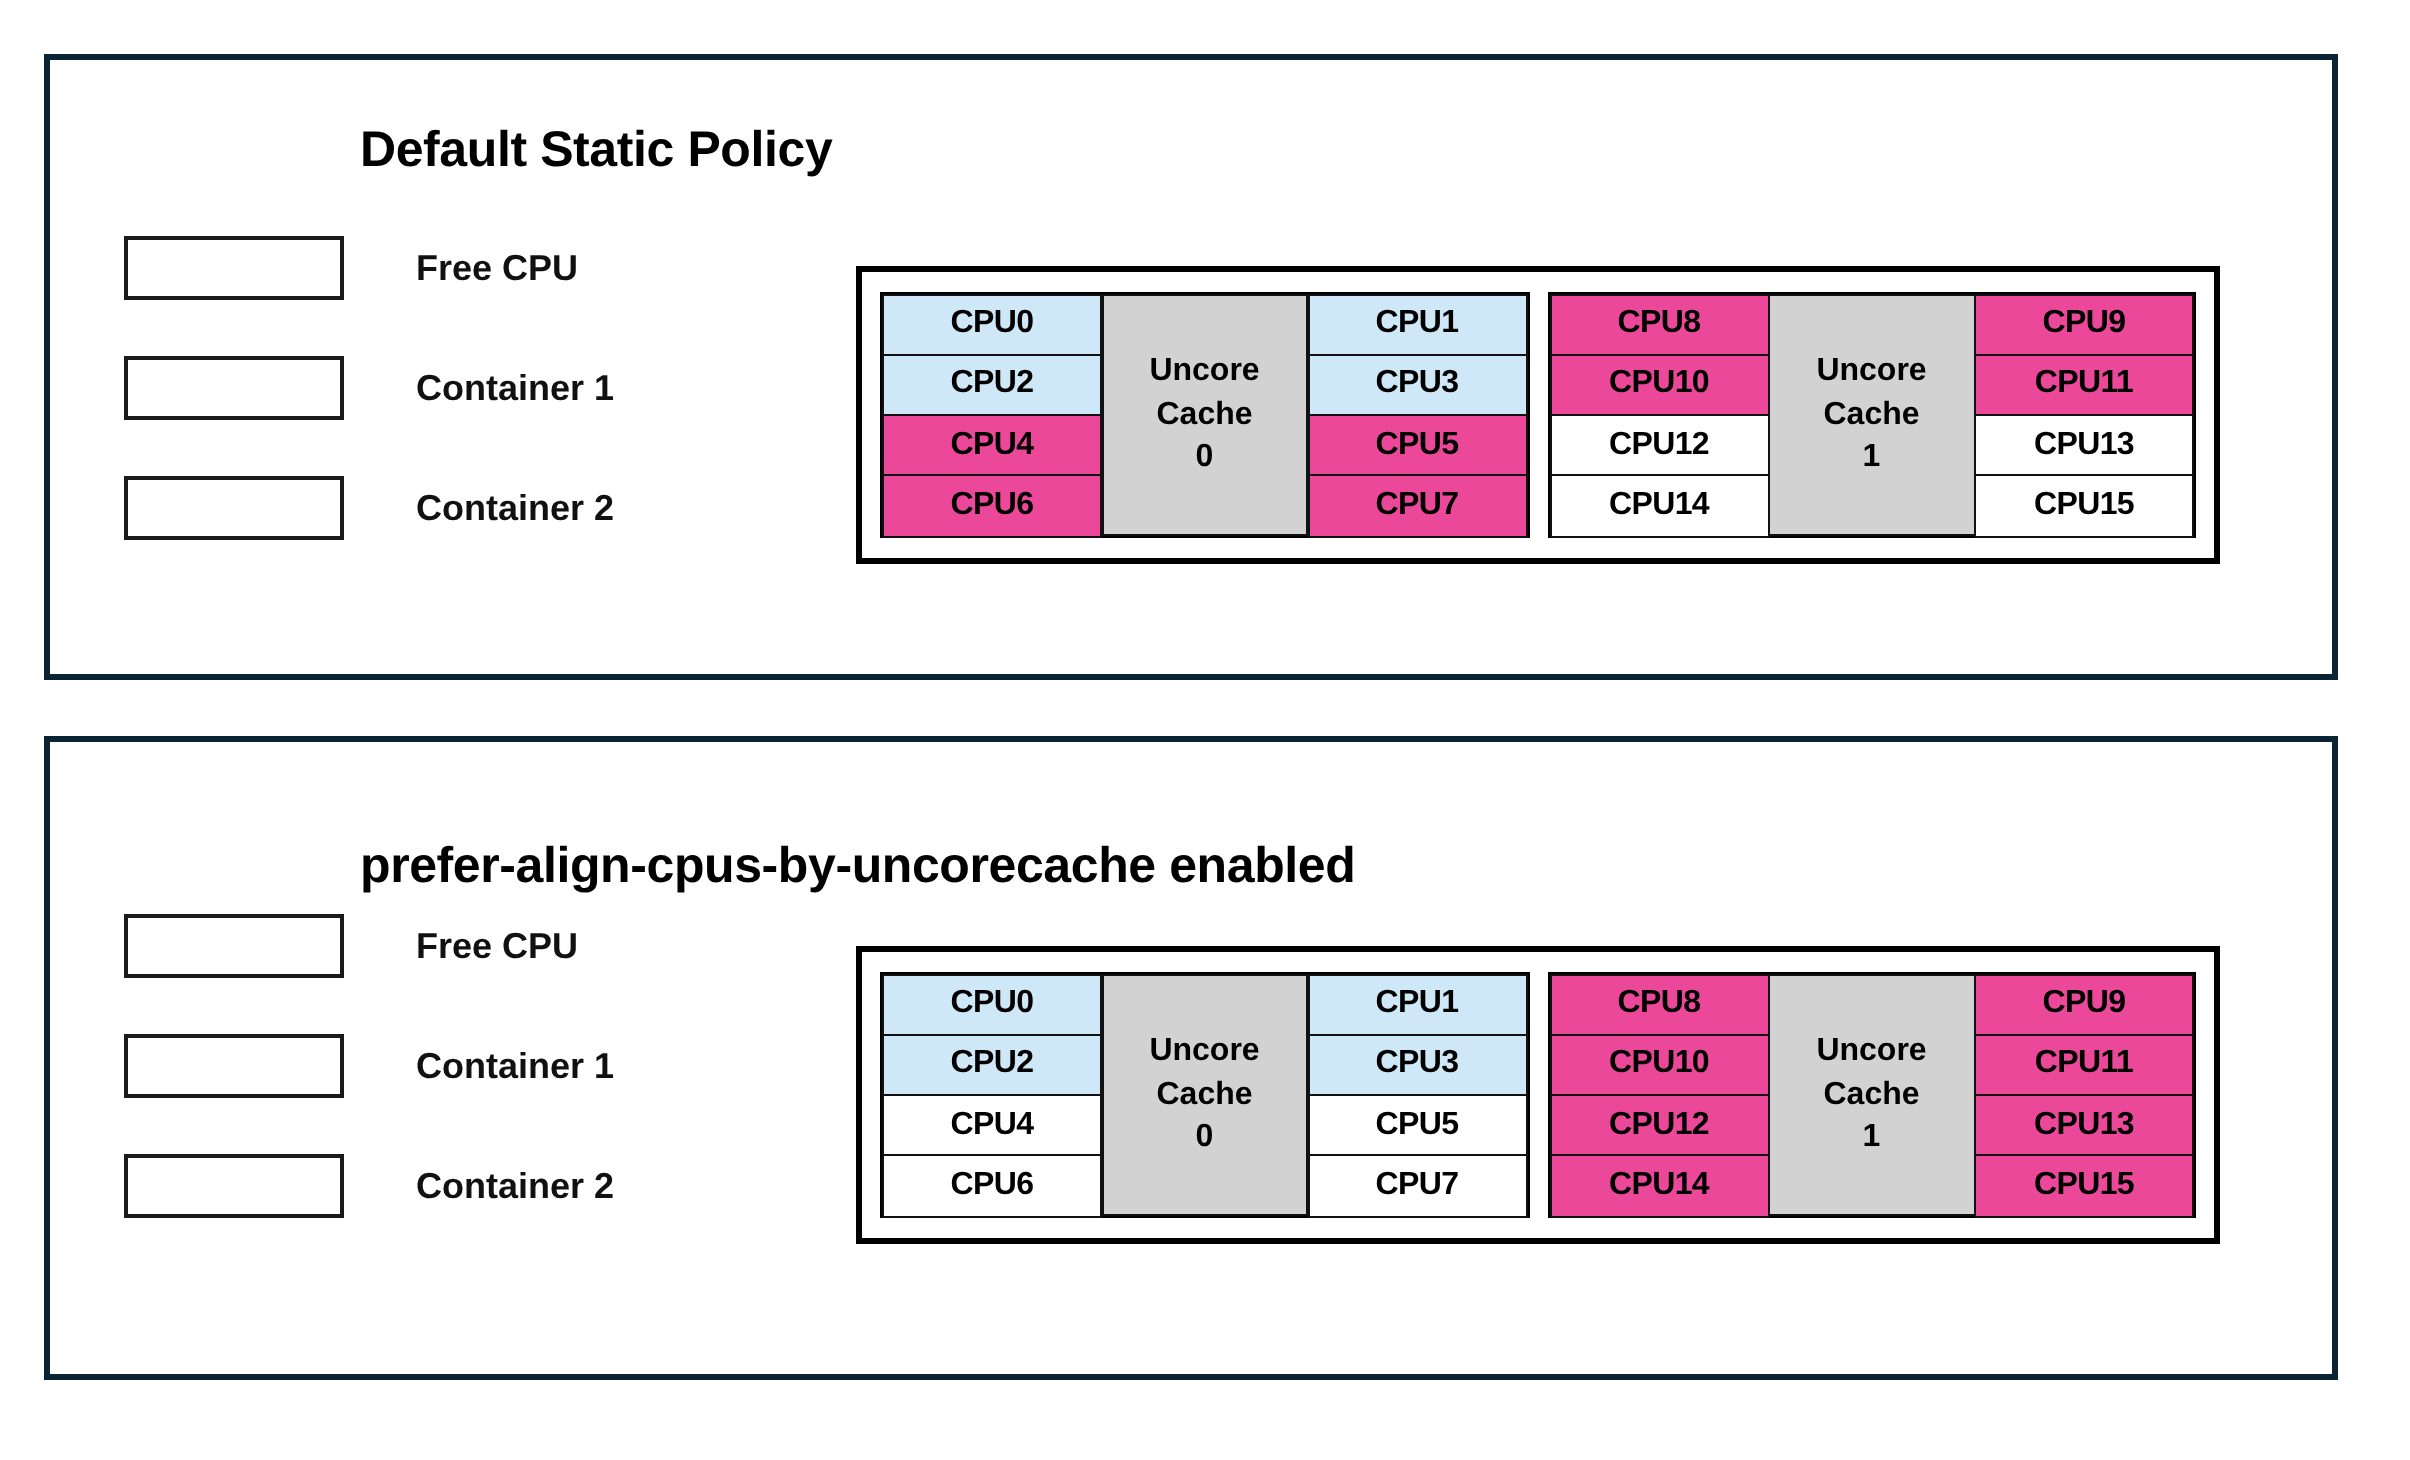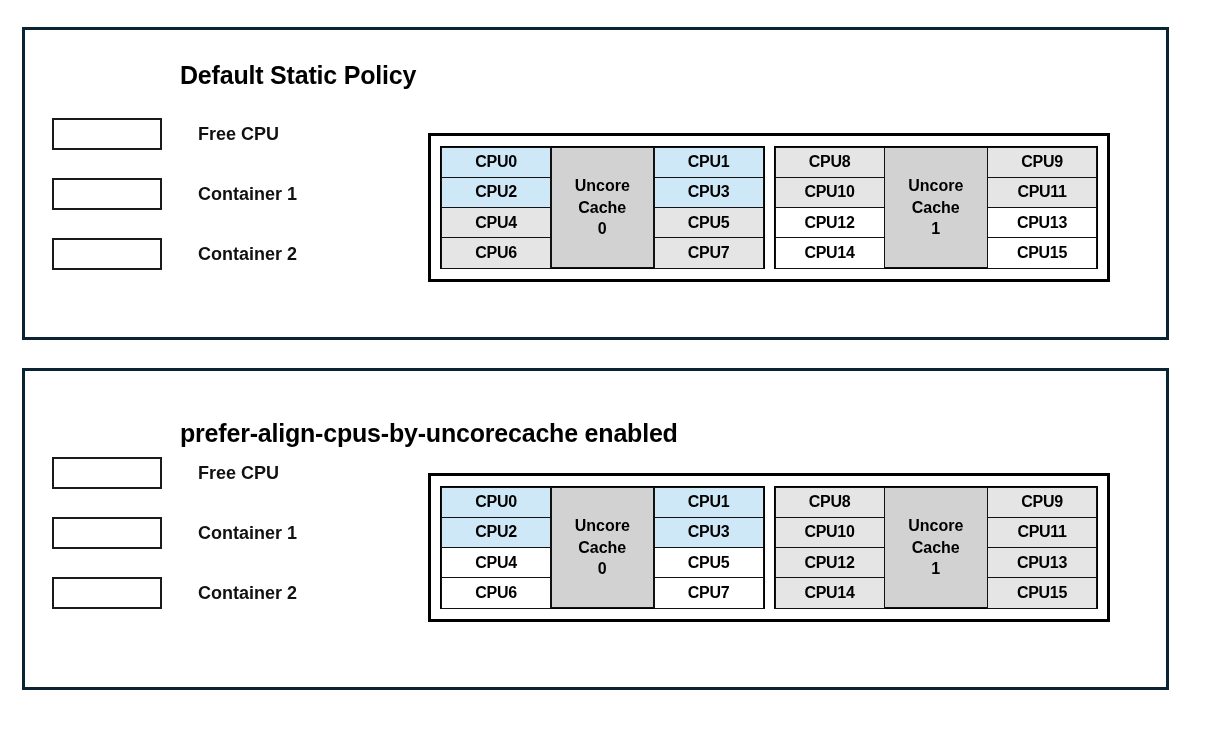--- a/index.html
+++ b/index.html
@@ -35,21 +35,21 @@
     letter-spacing: -0.2px;
   }
   #title-top    { left: 0; top: 61px; width: 100%; text-align: left; padding-left: 180px;
                   box-sizing: border-box; }
   #title-bottom { left: 0; top: 419px; width: 100%; text-align: left; padding-left: 180px;
                   box-sizing: border-box; }
 
   
   .legend {
     position: absolute;
-    left: 52px;
+    left: 62px;
   }
   #legend-top    { top: 104px; }
   #legend-bottom { top: 443px; }
 
   .legend-row {
     display: flex;
     align-items: center;
     height: 60px;
   }
   .legend-swatch {
@@ -102,21 +102,21 @@
     align-items: center;
     justify-content: center;
     font-size: 16px;
     font-weight: bold;
     color: #000000;
     line-height: 1;
     letter-spacing: -0.3px;
   }
   .cpu-cell.free  { background: #ffffff; }
   .cpu-cell.c1    { background: #cfe8f7; }
-  .cpu-cell.c2    { background: #e5e5e5; }
+  .cpu-cell.c2    { background: #ec4899; }
 
   .cache-box {
     flex: 1;
     background: #d2d2d2;
     box-sizing: border-box;
     border: 1px solid #111111;
     margin: 0 -0.5px;
     display: flex;
     flex-direction: column;
     justify-content: center;

